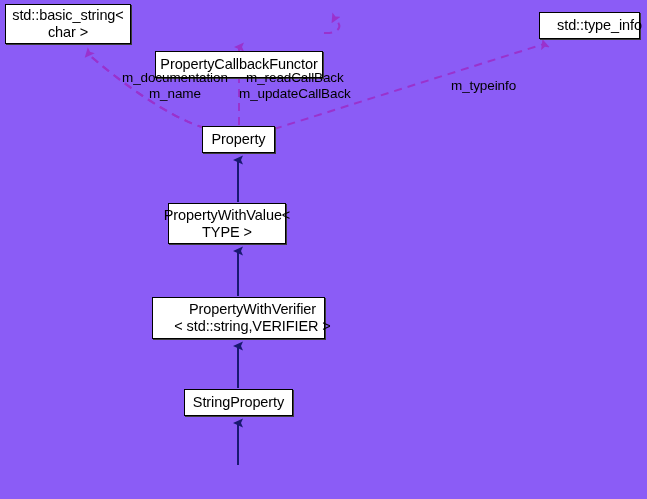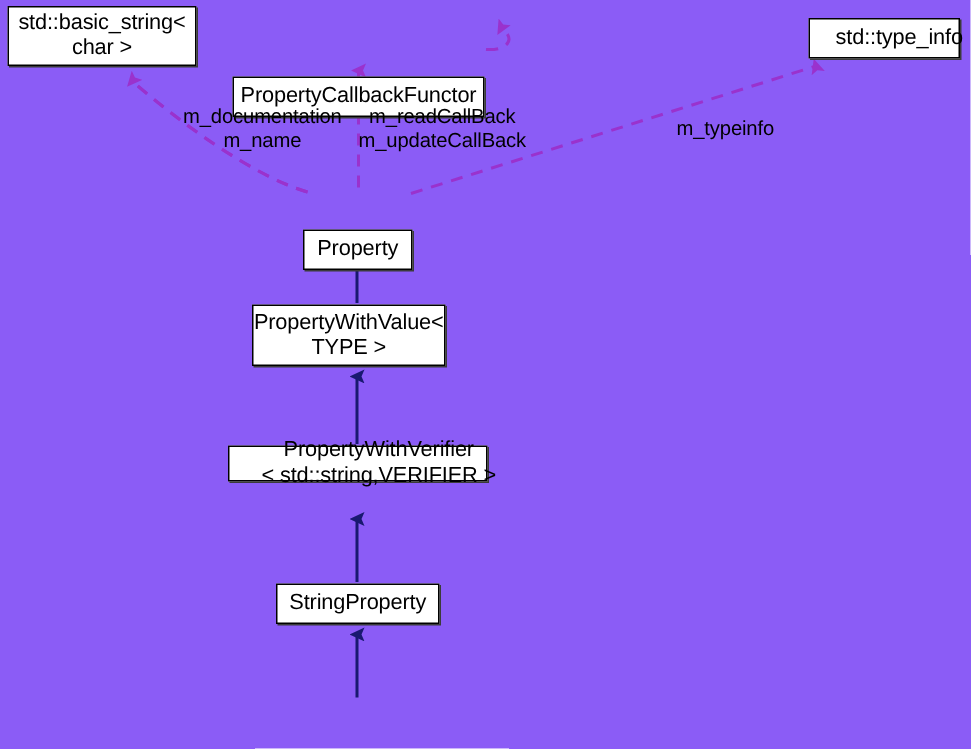--- a/index.html
+++ b/index.html
@@ -87,26 +87,26 @@
     </g>
   </svg>
 
   <div class="node" id="node-basic_string" style="left:5px; top:4px; width:126px; height:40px;">std::basic_string&lt;
 char &gt;</div>
 
   <div class="node" id="node-callback_functor" style="left:155px; top:11px; width:168px; height:27px;margin-top:40px;">PropertyCallbackFunctor</div>
 
   <div class="node" id="node-type_info" style="left:539px; top:12px; width:101px; height:27px;padding-left:20px;">std::type_info</div>
 
-  <div class="node" id="node-property" style="left:202px; top:126px; width:73px; height:27px;margin-top:27px;">Property</div>
+  <div class="node" id="node-property" style="left:202px; top:126px; width:73px; height:27px;">Property</div>
 
-  <div class="node" id="node-property_with_value" style="left:168px; top:203px; width:129px; height:41px;">PropertyWithValue&lt;
+  <div class="node" id="node-property_with_value" style="left:168px; top:203px; width:118px; height:41px;">PropertyWithValue&lt;
 TYPE &gt;</div>
 
-  <div class="node" id="node-property_with_verifier" style="left:152px; top:297px; width:173px; height:24px;padding-left:28px;">PropertyWithVerifier
+  <div class="node" id="node-property_with_verifier" style="left:152px; top:297px; width:173px; height:42px;padding-left:28px;">PropertyWithVerifier
 &lt; std::string,VERIFIER &gt;</div>
 
   <div class="node" id="node-string_property" style="left:184px; top:389px; width:109px; height:27px;">StringProperty</div>
 
 
   <div class="edge-label" style="left:122px; top:70px;">m_documentation
 m_name</div>
 
   <div class="edge-label" style="left:239px; top:70px;">m_readCallBack
 m_updateCallBack</div>

